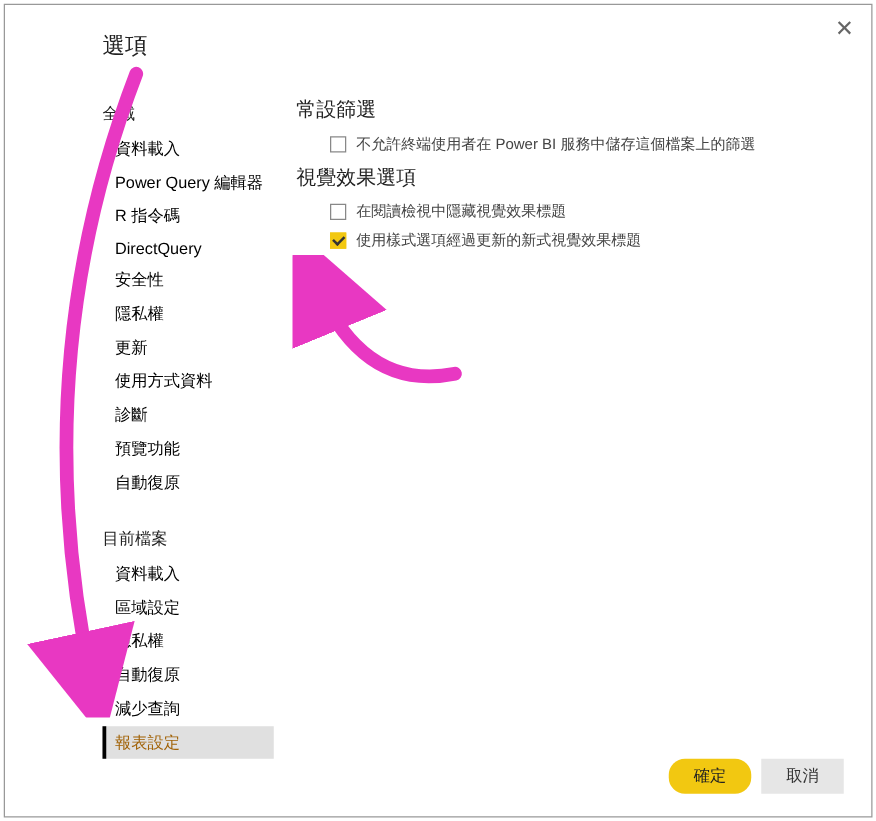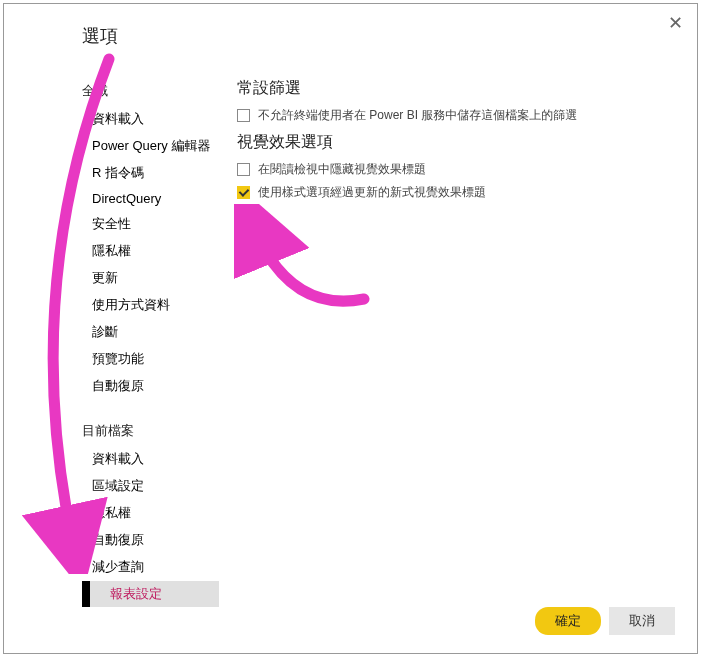--- a/index.html
+++ b/index.html
@@ -59,23 +59,23 @@
     .sidebar-item {
       font-size: 13px;
       color: #000000;
       padding: 4px 4px 4px 10px;
       cursor: pointer;
       margin-bottom: 1px;
       display: block;
     }
     .sidebar-item.selected {
       background: #e0e0e0;
-      color: #be185d;
-      border-left: 8px solid #000000;
-      padding-left: 20px;
+      color: #a16207;
+      border-left: 3px solid #000000;
+      padding-left: 7px;
     }
     .section-spacer {
       height: 18px;
     }
     .main {
       flex: 1;
       padding-left: 18px;
       padding-right: 30px;
     }
     .group-title {
@@ -83,20 +83,21 @@
       color: #222;
       margin-bottom: 8px;
     }
     .group-title.second {
       margin-top: 8px;
     }
     .checkbox-row {
       display: flex;
       align-items: flex-start;
       margin-bottom: 6px;
+      margin-left: 27px;
     }
     .checkbox {
       width: 13px;
       height: 13px;
       border: 1px solid #888;
       flex-shrink: 0;
       margin-right: 8px;
       margin-top: 2px;
       position: relative;
       cursor: pointer;

